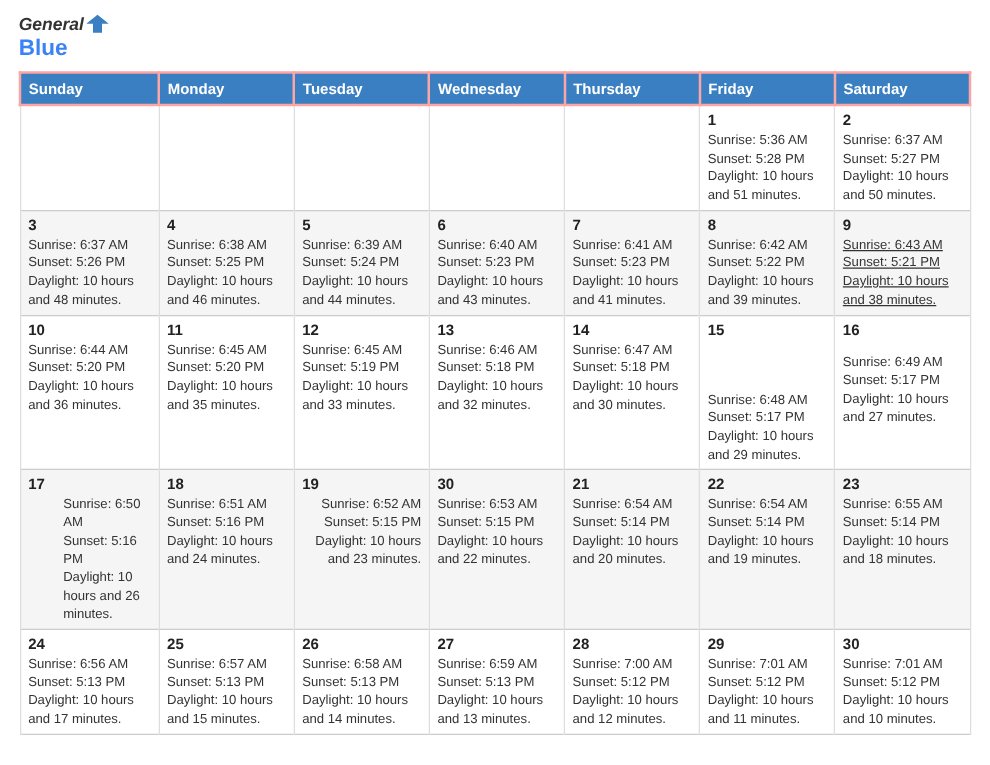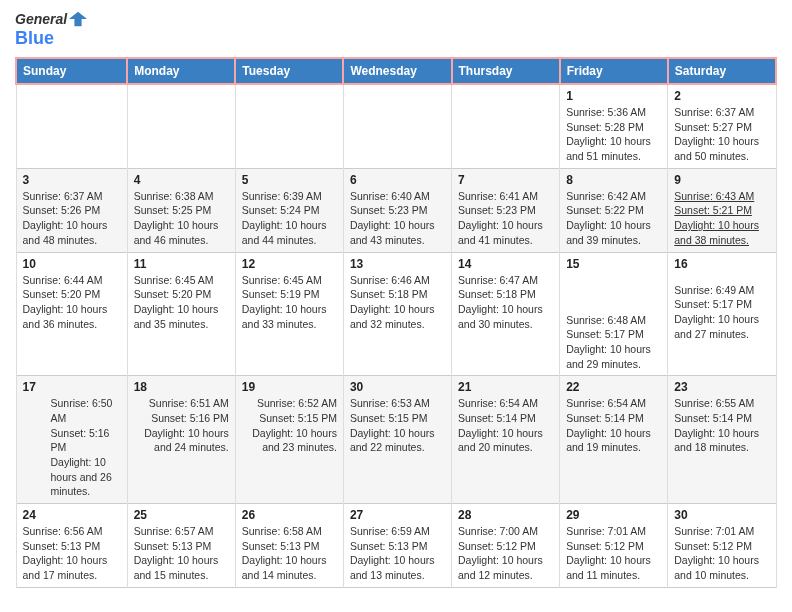--- a/index.html
+++ b/index.html
@@ -244,21 +244,21 @@
       </tr>
       <tr>
         <td>
           <div class="day-number">17</div>
           <div class="day-info" style="white-space: pre-line; margin-left: 28px;">Sunrise: 6:50 AM
 Sunset: 5:16 PM
 Daylight: 10 hours and 26 minutes.</div>
         </td>
         <td>
           <div class="day-number">18</div>
-          <div class="day-info" style="white-space: pre-line; text-align: right;">Sunrise: 6:51 AM
+          <div class="day-info" style="white-space: pre-line;">Sunrise: 6:51 AM
 Sunset: 5:16 PM
 Daylight: 10 hours and 24 minutes.</div>
         </td>
         <td>
           <div class="day-number">19</div>
           <div class="day-info" style="white-space: pre-line; text-align: right;">Sunrise: 6:52 AM
 Sunset: 5:15 PM
 Daylight: 10 hours and 23 minutes.</div>
         </td>
         <td>

